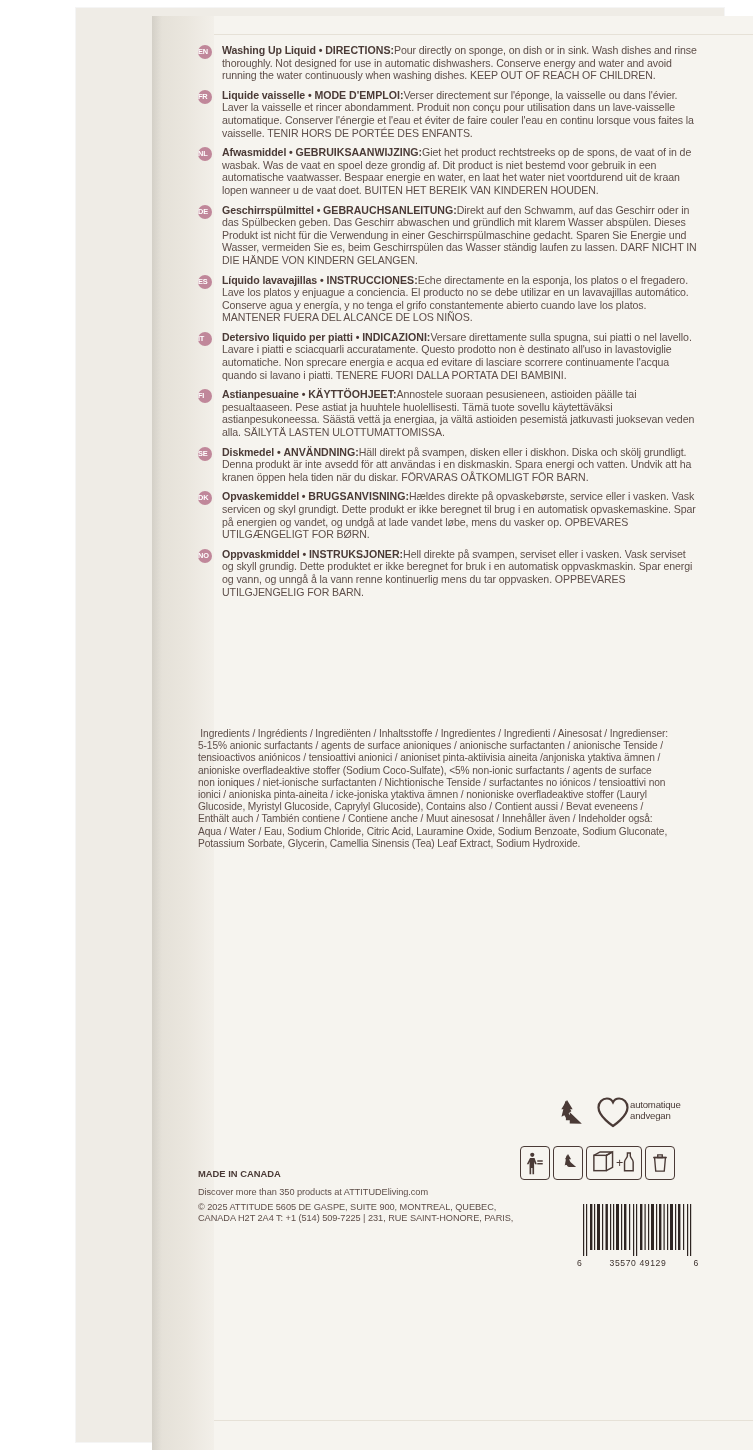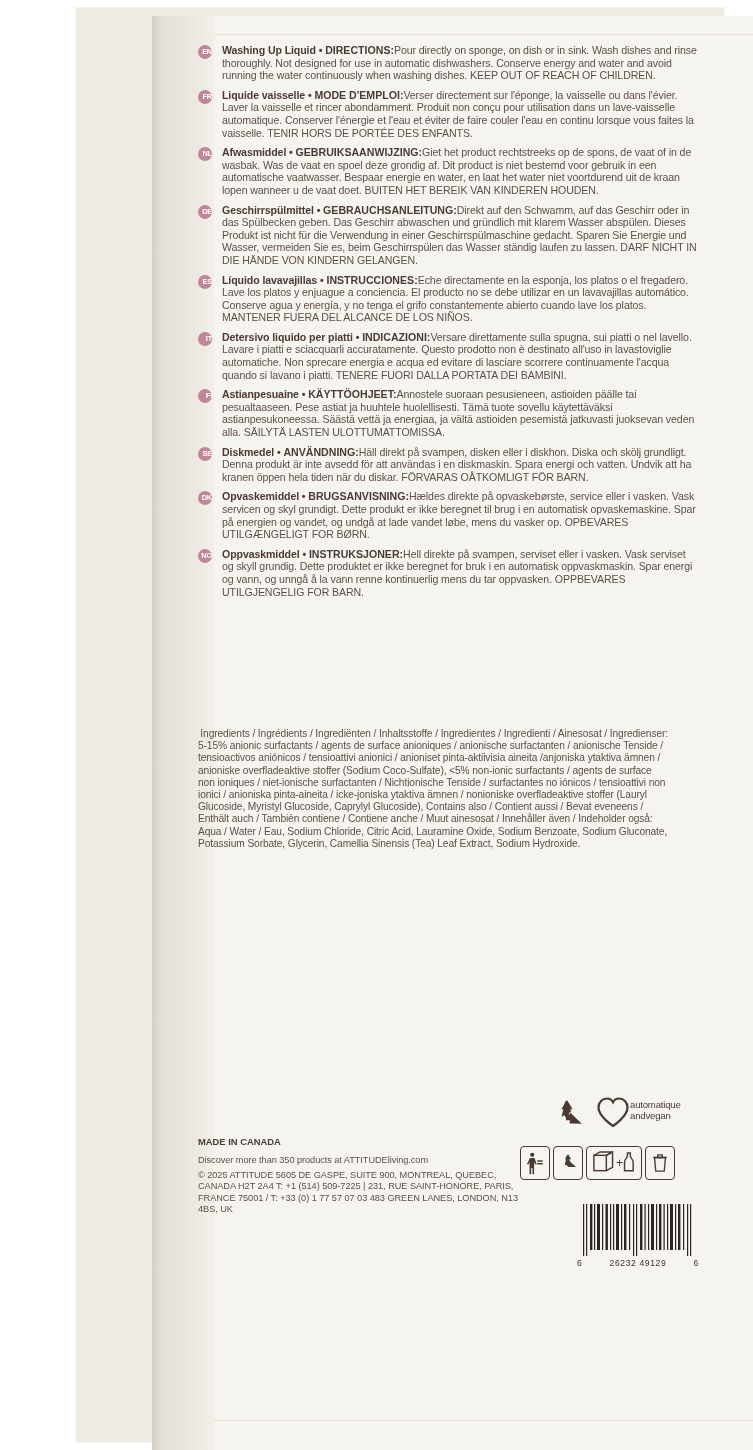--- a/index.html
+++ b/index.html
@@ -83,21 +83,21 @@
     left: 0;
     top: 1px;
     width: 14px;
     height: 14px;
     border-radius: 50%;
     background: #c0879a;
     color: #ffffff;
     font-size: 7.4px;
     font-weight: bold;
     line-height: 14px;
-    text-align: right;
+    text-align: left;
     letter-spacing: -0.2px;
   }
   .prod-name {
     font-weight: bold;
     color: #4a3a36;
     margin-top: 8px;
   }
   .sep { color: #4a3a36; font-weight: bold; }
   .heading {
     font-weight: bold;
@@ -209,21 +209,21 @@
     font-family: "Liberation Sans", sans-serif;
     letter-spacing: 0.6px;
     display: flex;
     justify-content: space-between;
   }
 
   
   #footer {
     position: absolute;
     left: 198px;
-    top: 1136px;
+    top: 1168px;
     width: 330px;
     color: #5e4e49;
     font-size: 9.2px;
     line-height: 11.4px;
     letter-spacing: -0.05px;
   }
   #made-in {
     font-weight: bold;
     color: #4a3a36;
     font-size: 9.4px;
@@ -396,24 +396,23 @@
       <rect x="93" y="2" width="3" height="46"></rect>
       <rect x="98" y="2" width="1.2" height="46"></rect>
       <rect x="101" y="2" width="2.4" height="46"></rect>
       <rect x="106" y="2" width="1.2" height="46"></rect>
       <rect x="110" y="2" width="1.2" height="52"></rect>
       <rect x="113" y="2" width="1.2" height="52"></rect>
     </g>
   </svg>
   <div id="barcode-digits">
     <span>6</span>
-    <span>26232 49129</span>
+    <span>35570 49129</span>
     <span>6</span>
   </div>
 </div>
 
 <div id="footer">
   <span id="made-in">MADE IN CANADA</span>
   <span id="discover">Discover more than 350 products at ATTITUDEliving.com</span>
   <span class="legal-line">© 2025 ATTITUDE 5605 DE GASPE, SUITE 900, MONTREAL, QUEBEC,</span>
   <span class="legal-line">CANADA H2T 2A4 T: +1 (514) 509-7225 | 231, RUE SAINT-HONORE, PARIS,</span>
-  <span class="legal-line">FRANCE 75001 / T: +33 (0) 1 77 57 07 03 483 GREEN LANES, LONDON, N13 4BS, UK</span>
 </div>
 
 </body></html>

